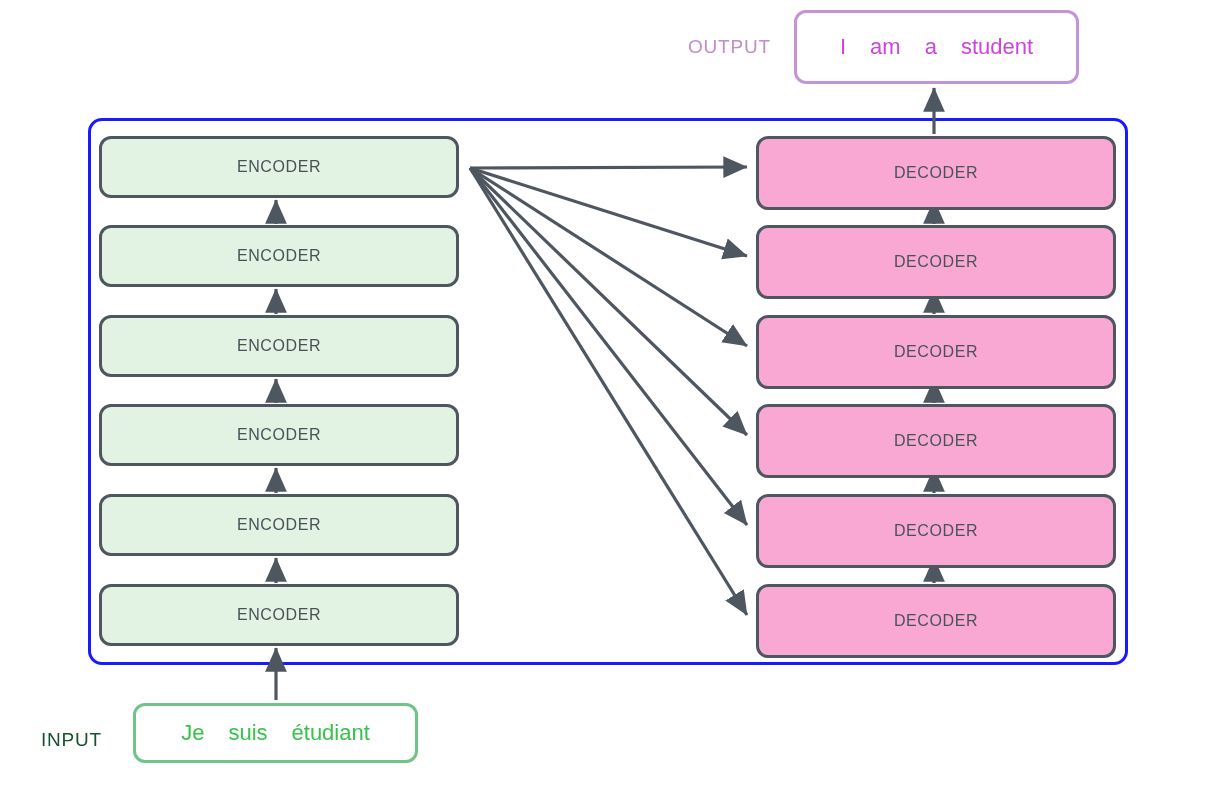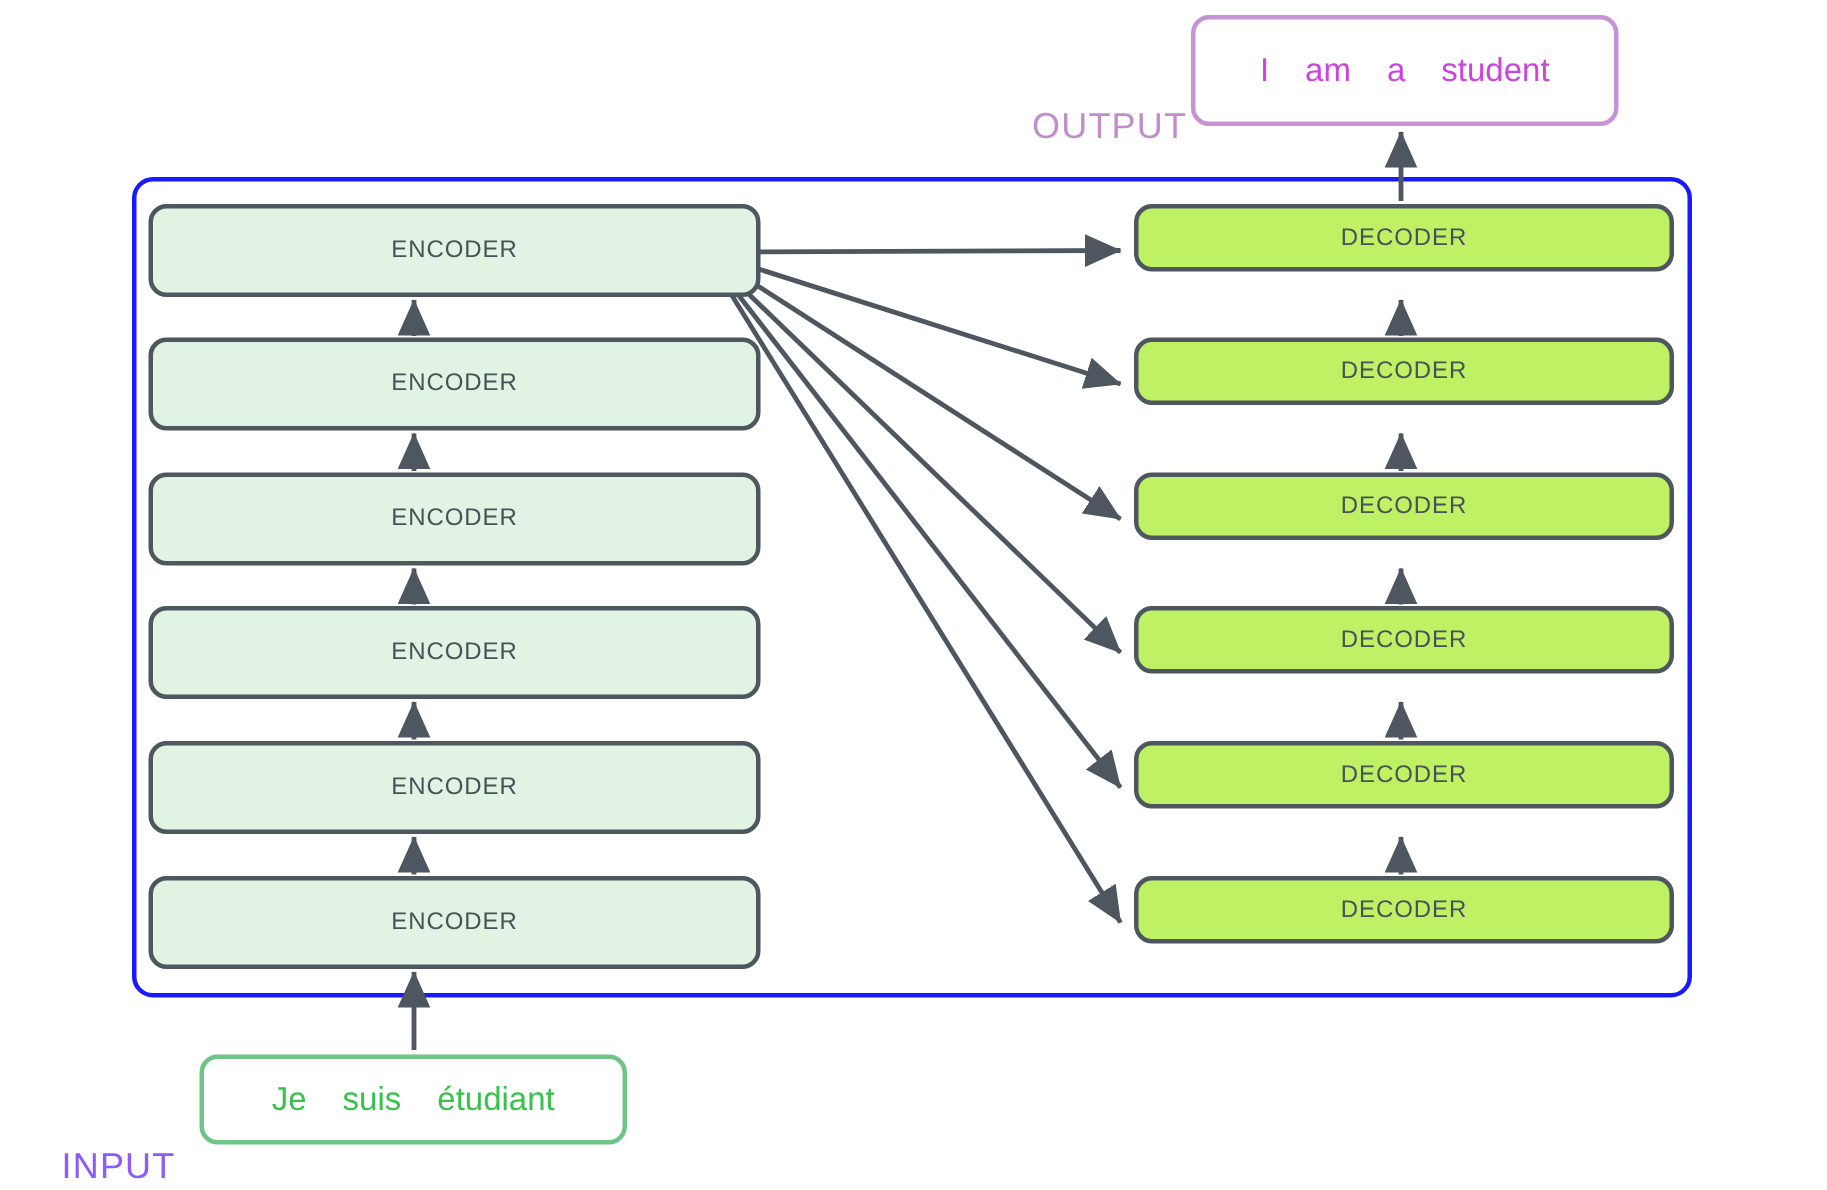--- a/index.html
+++ b/index.html
@@ -50,29 +50,29 @@
     border-radius: 12px;
     display: flex;
     align-items: center;
     justify-content: center;
     font-size: 16px;
     letter-spacing: 0.6px;
     color: #4a5259;
   }
   .encoder-block {
     left: 99px;
-    width: 408px;
+    width: 360px;
     height: 62px;
     background: #e2f2e3;
   }
   .decoder-block {
     left: 756px;
     width: 360px;
-    height: 45px;
-    background: #bef264;
+    height: 74px;
+    background: #f9a8d4;
   }
 
   
   .io-box {
     position: absolute;
     box-sizing: border-box;
     border-radius: 12px;
     background: #ffffff;
     display: flex;
     align-items: center;
@@ -97,28 +97,27 @@
     top: 10px;
     width: 285px;
     height: 74px;
     border: 3px solid #c694d6;
   }
   #output-box .io-tokens { color: #cc44dd; }
 
   
   .side-label {
     position: absolute;
-    font-size: 24px;
+    font-size: 19px;
     letter-spacing: 0.8px;
-    margin-top: 35px;
   }
   #input-label {
     left: 41px;
     top: 729px;
-    color: #8b5cf6;
+    color: #14532d;
   }
   #output-label {
     left: 688px;
     top: 36px;
     color: #c08ecb;
   }
 </style>
 </head>
 <body>
 

